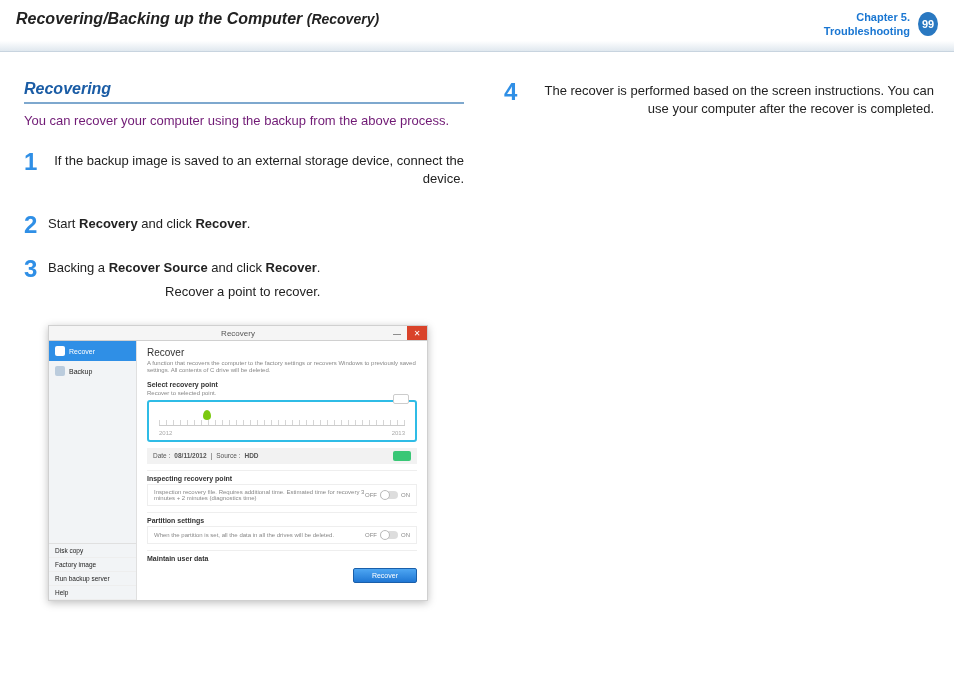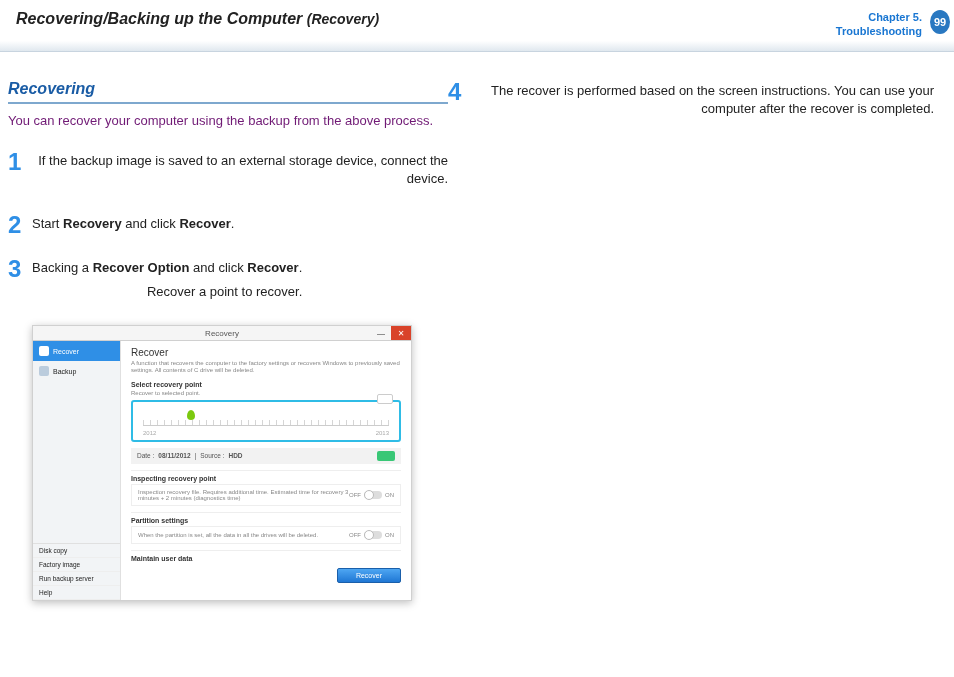--- a/index.html
+++ b/index.html
@@ -8,26 +8,26 @@
 
 .header {
   position: relative;
   height: 52px;
   background: linear-gradient(to bottom, #fff 0%, #fff 80%, #e0e8ef 100%);
   border-bottom: 1px solid #c8d4df;
   padding: 10px 16px 0 16px;
 }
 .title-main { font-size: 16px; font-weight: 700; font-style: italic; color: #222; }
 .title-optional { font-size: 14px; font-weight: 700; font-style: italic; color: #222; }
-.chapter-block { position: absolute; right: 4px; top: 10px; display: flex; }
+.chapter-block { position: absolute; right: 16px; top: 10px; display: flex; align-items: center; }
 .chapter-text { text-align: right; font-size: 11px; font-weight: 700; color: #1976d2; margin-right: 8px; line-height: 1.3; }
 .page-badge { width: 20px; height: 24px; border-radius: 50%; background: #2978c1; color: #fff; font-size: 11px; font-weight: 700; display: flex; align-items: center; justify-content: center; }
 
 
-.content { display: flex; padding: 28px 20px 0 8px; }
+.content { display: flex; padding: 28px 20px 0 24px; gap: 40px; }
 .col-left { width: 440px; }
 .col-right { flex: 1; }
 
 
 .section-heading { font-size: 16px; font-weight: 700; font-style: italic; color: #1a5ca5; border-bottom: 2px solid #7ea8ce; padding-bottom: 4px; margin-bottom: 8px; }
 .intro { font-size: 13px; color: #701a75; line-height: 1.4; margin-bottom: 20px; }
 
 
 .step { display: flex; margin-bottom: 18px; }
 .step-num { font-size: 24px; font-weight: 700; color: #2f8fe6; width: 24px; flex-shrink: 0; line-height: 1; }
@@ -100,21 +100,21 @@
     <div class="step">
       <div class="step-num">2</div>
       <div class="step-body">
         <p><span>Start </span><b>Recovery</b><span> and click </span><b>Recover</b><span>.</span></p>
       </div>
     </div>
 
     <div class="step">
       <div class="step-num">3</div>
       <div class="step-body">
-        <p><span>Backing a </span><b>Recover Option</b><span> and click </span><b>Recover</b><span>.</span></p>
+        <p><span>Backing a </span><b>Recover Source</b><span> and click </span><b>Recover</b><span>.</span></p>
         <p>Recover a point to recover.</p>
       </div>
     </div>
 
     <div class="shot-wrap">
       <div class="shot-titlebar">
         <span class="win-t">Recovery</span>
         <div class="win-btns">
           <div class="win-btn">—</div>
           <div class="win-btn win-close">✕</div>

